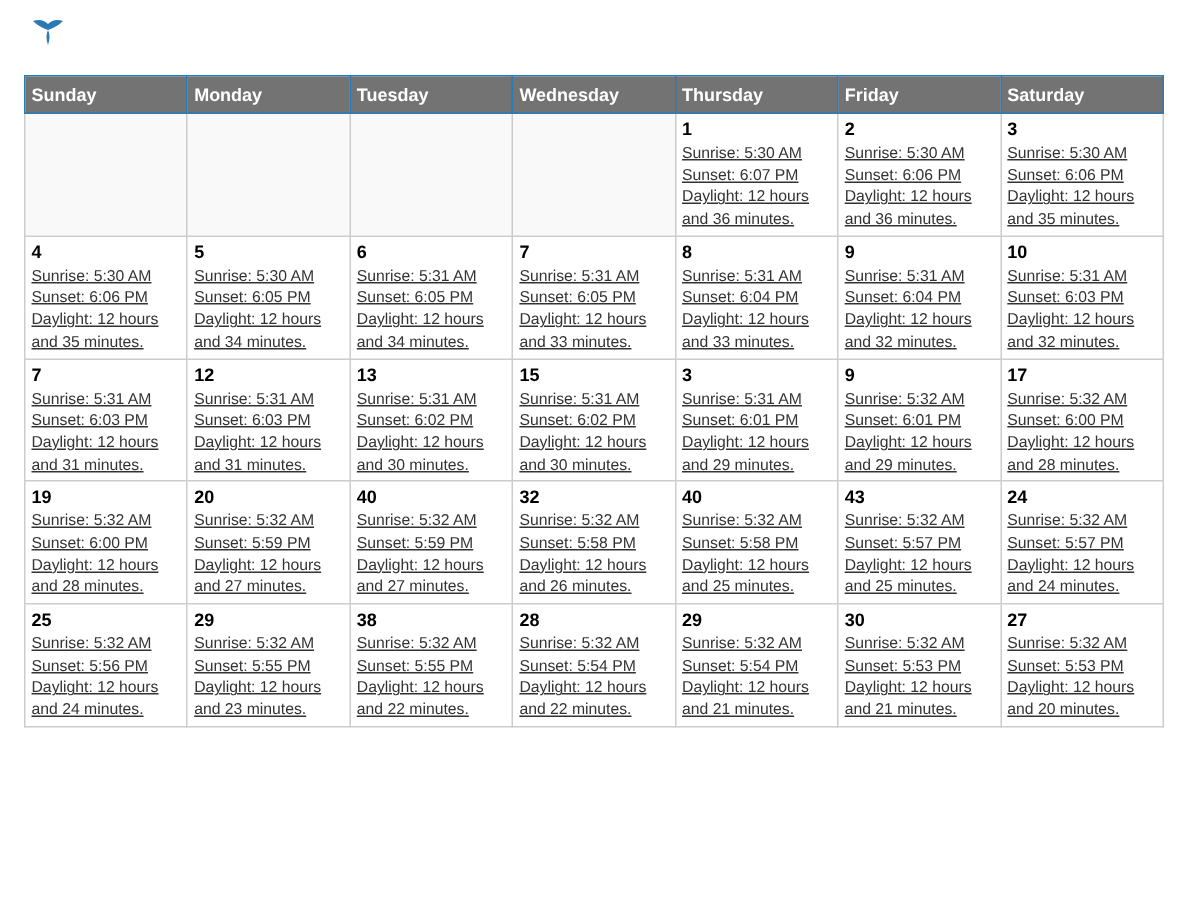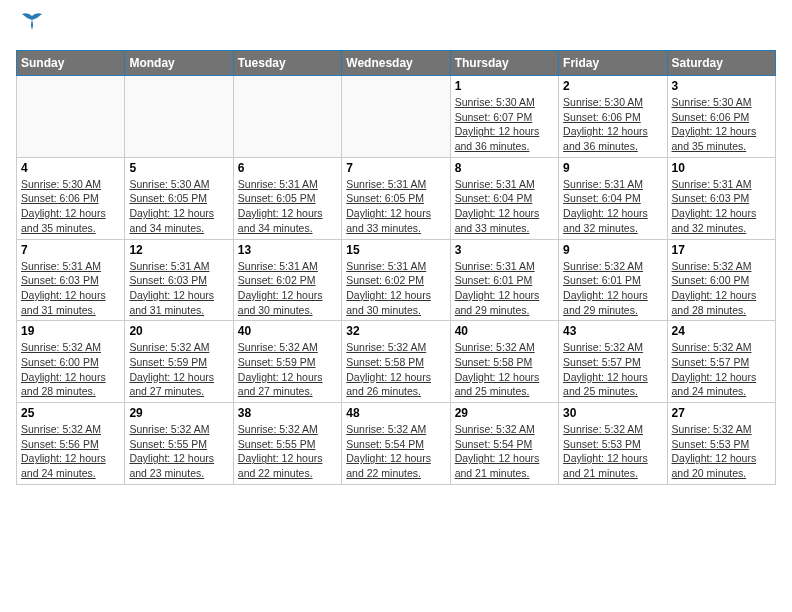--- a/index.html
+++ b/index.html
@@ -229,21 +229,21 @@
       </td>
         <td>
         <span class="day-number">29</span>
         <span class="day-info">Sunrise: 5:32 AM<br>Sunset: 5:55 PM<br>Daylight: 12 hours and 23 minutes.</span>
       </td>
         <td>
         <span class="day-number">38</span>
         <span class="day-info">Sunrise: 5:32 AM<br>Sunset: 5:55 PM<br>Daylight: 12 hours and 22 minutes.</span>
       </td>
         <td>
-        <span class="day-number">48</span>
+        <span class="day-number">28</span>
         <span class="day-info">Sunrise: 5:32 AM<br>Sunset: 5:54 PM<br>Daylight: 12 hours and 22 minutes.</span>
       </td>
         <td>
         <span class="day-number">29</span>
         <span class="day-info">Sunrise: 5:32 AM<br>Sunset: 5:54 PM<br>Daylight: 12 hours and 21 minutes.</span>
       </td>
         <td>
         <span class="day-number">30</span>
         <span class="day-info">Sunrise: 5:32 AM<br>Sunset: 5:53 PM<br>Daylight: 12 hours and 21 minutes.</span>
       </td>

